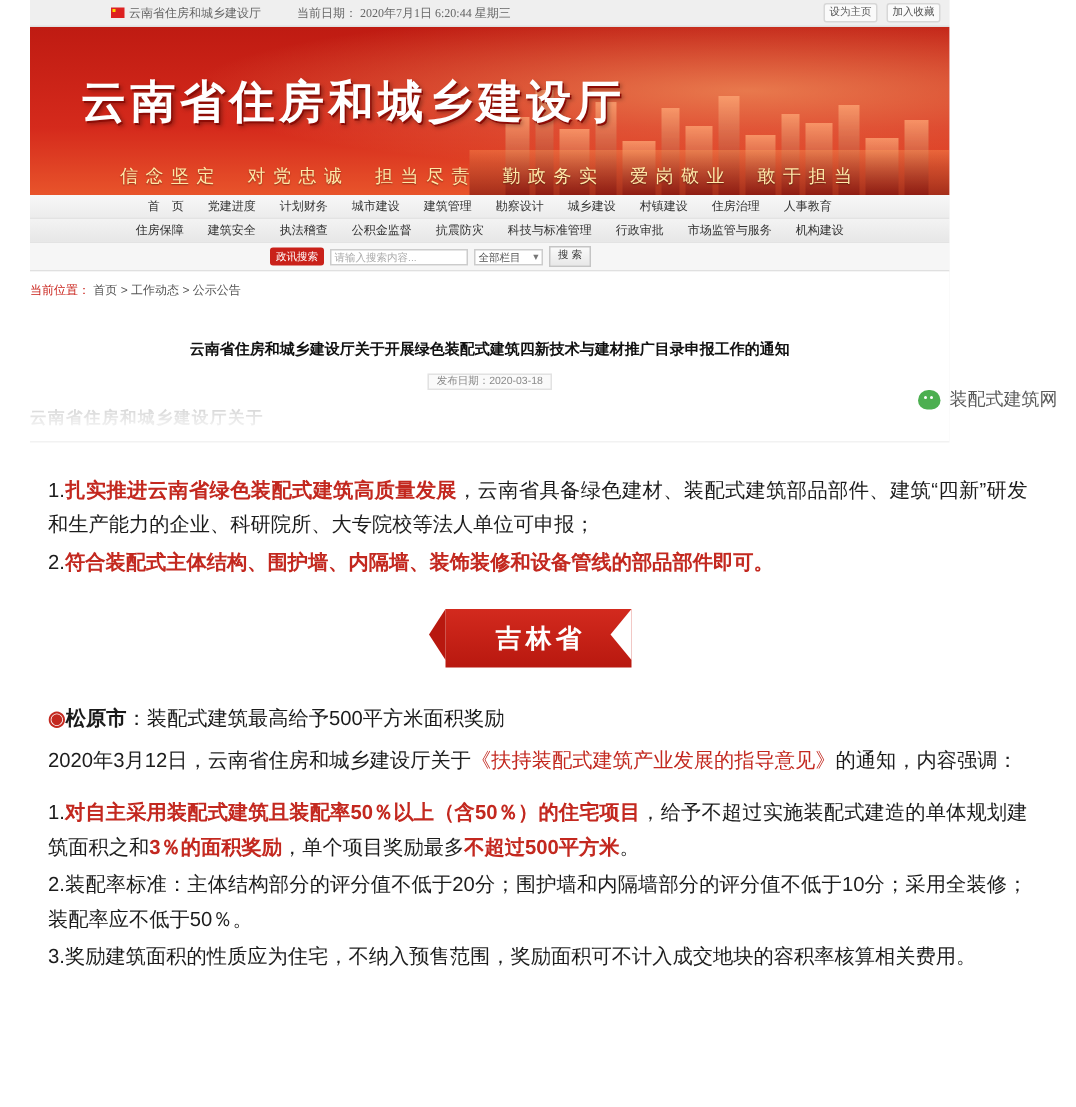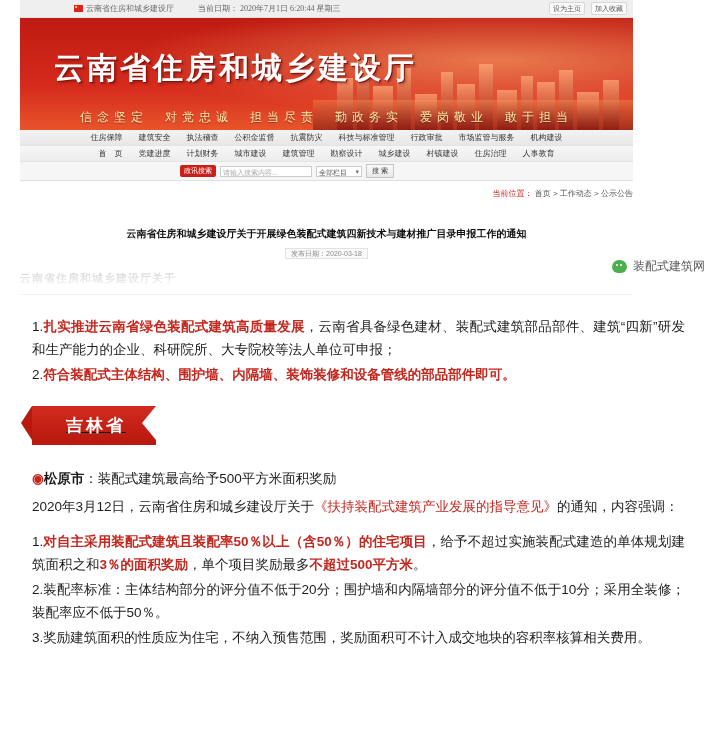--- a/index.html
+++ b/index.html
@@ -215,21 +215,21 @@
   
   .shot-body {
     background: #ffffff;
     height: 113px;
     position: relative;
   }
   .crumb {
     font-size: 8px;
     color: #555;
     padding: 7px 0 0 0;
-    text-align: right;
+    text-align: left;
   }
   .crumb .cr-red { color: #c9211a; }
   .doc-title {
     text-align: center;
     font-size: 10px;
     font-weight: bold;
     color: #111;
     margin-top: 27px;
     padding: 0 26px;
     line-height: 15px;
@@ -304,22 +304,22 @@
   .red { color: #c3281f; font-weight: bold; }
   .redplain { color: #c3281f; }
   .strong { font-weight: bold; }
 
   .spacer-sm { height: 10px; }
   .spacer-md { height: 20px; }
 
   
   .ribbon-wrap {
     display: flex;
+    justify-content: center;
     margin: 20px 0 22px 0;
-    text-decoration: underline;
   }
   .ribbon {
     position: relative;
     background: linear-gradient(180deg,#d32a1e,#b8180f);
     color: #fff;
     font-size: 17px;
     font-weight: bold;
     letter-spacing: 3px;
     padding: 8px 30px 8px 34px;
     font-family: "Liberation Serif", serif;
@@ -389,45 +389,45 @@
         <i style="left:204px;width:18px;height:48px"></i>
         <i style="left:226px;width:14px;height:60px"></i>
         <i style="left:244px;width:22px;height:38px"></i>
         <i style="left:270px;width:16px;height:50px"></i>
       </div>
       <div class="road"></div>
       <div class="banner-title">云南省住房和城乡建设厅</div>
       <div class="banner-sub">信念坚定　对党忠诚　担当尽责　勤政务实　爱岗敬业　敢于担当</div>
     </div>
 
-    <div class="navrow second">
-      <span>住房保障</span>
-      <span>建筑安全</span>
-      <span>执法稽查</span>
-      <span>公积金监督</span>
-      <span>抗震防灾</span>
-      <span>科技与标准管理</span>
-      <span>行政审批</span>
-      <span>市场监管与服务</span>
-      <span>机构建设</span>
-    </div>
-
     <div class="navrow">
       <span>首　页</span>
       <span>党建进度</span>
       <span>计划财务</span>
       <span>城市建设</span>
       <span>建筑管理</span>
       <span>勘察设计</span>
       <span>城乡建设</span>
       <span>村镇建设</span>
       <span>住房治理</span>
       <span>人事教育</span>
     </div>
 
+    <div class="navrow second">
+      <span>住房保障</span>
+      <span>建筑安全</span>
+      <span>执法稽查</span>
+      <span>公积金监督</span>
+      <span>抗震防灾</span>
+      <span>科技与标准管理</span>
+      <span>行政审批</span>
+      <span>市场监管与服务</span>
+      <span>机构建设</span>
+    </div>
+
     <div class="searchrow">
       <span class="badge-red">政讯搜索</span>
       <span class="search-box">请输入搜索内容...</span>
       <span class="sel-box">全部栏目</span>
       <span class="search-btn">搜 索</span>
     </div>
 
     <div class="shot-body">
       <div class="crumb">
         <span class="cr-red">当前位置：</span>

